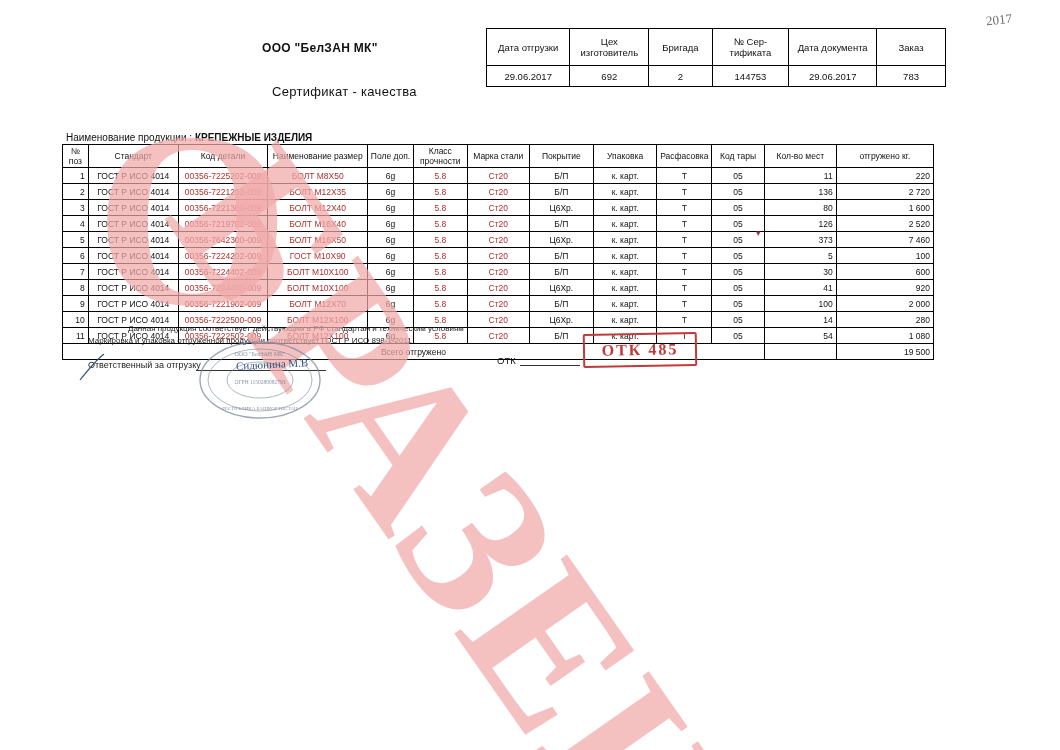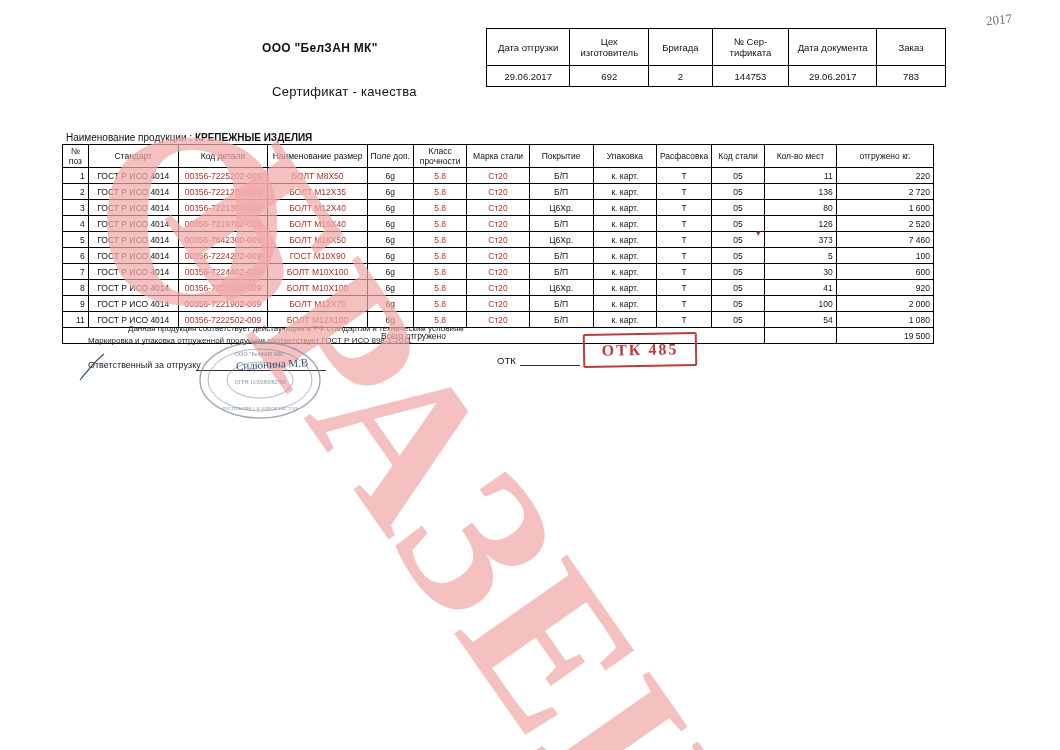--- a/index.html
+++ b/index.html
@@ -309,21 +309,21 @@
         <th class="c-num">№ поз</th>
         <th class="c-std">Стандарт</th>
         <th class="c-code">Код детали</th>
         <th class="c-name">Наименование размер</th>
         <th class="c-pole">Поле доп.</th>
         <th class="c-class">Класс прочности</th>
         <th class="c-steel">Марка стали</th>
         <th class="c-cover">Покрытие</th>
         <th class="c-pack">Упаковка</th>
         <th class="c-rasf">Расфасовка</th>
-        <th class="c-tara">Код стали</th>
+        <th class="c-tara">Код тары</th>
         <th class="c-mest">Кол-во мест</th>
         <th class="c-kg">отгружено кг.</th>
       </tr>
     </thead>
     <tbody id="rows-body">
         <tr>
           <td class="num">1</td>
           <td>ГОСТ Р ИСО 4014</td>
           <td class="code">00356-7225202-009</td>
           <td class="name">БОЛТ М8Х50</td>
@@ -449,20 +449,35 @@
           <td class="name">БОЛТ М12Х70</td>
           <td>6g</td>
           <td class="grade">5.8</td>
           <td class="grade">Ст20</td>
           <td>Б/П</td>
           <td>к. карт.</td>
           <td>Т</td>
           <td>05</td>
           <td class="num">100</td>
           <td class="num">2 000</td>
+        </tr>
+        <tr>
+          <td class="num">10</td>
+          <td>ГОСТ Р ИСО 4014</td>
+          <td class="code">00356-7222500-009</td>
+          <td class="name">БОЛТ М12Х100</td>
+          <td>6g</td>
+          <td class="grade">5.8</td>
+          <td class="grade">Ст20</td>
+          <td>Ц6Хр.</td>
+          <td>к. карт.</td>
+          <td>Т</td>
+          <td>05</td>
+          <td class="num">14</td>
+          <td class="num">280</td>
         </tr>
         <tr>
           <td class="num">11</td>
           <td>ГОСТ Р ИСО 4014</td>
           <td class="code">00356-7222502-009</td>
           <td class="name">БОЛТ М12Х100</td>
           <td>6g</td>
           <td class="grade">5.8</td>
           <td class="grade">Ст20</td>
           <td>Б/П</td>

